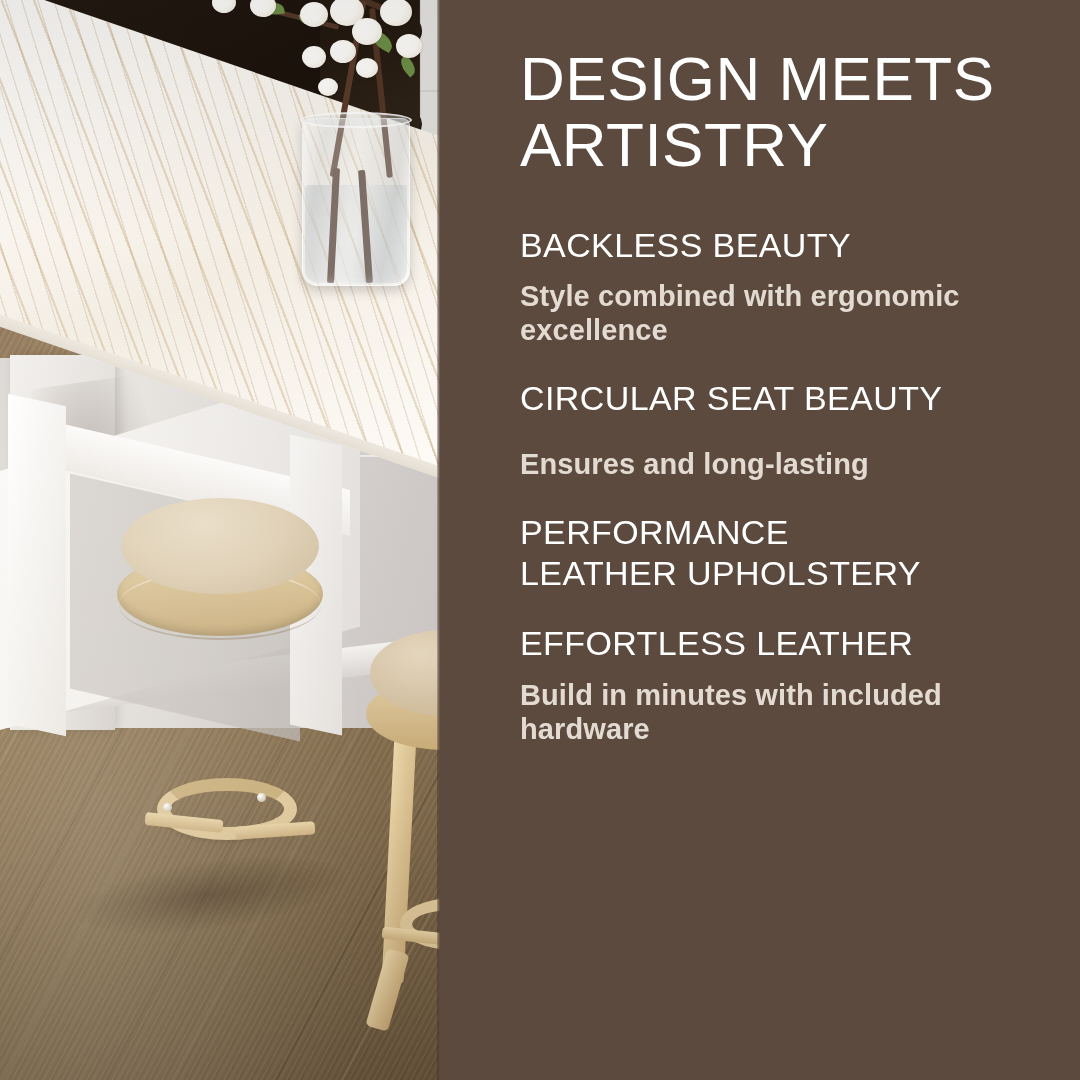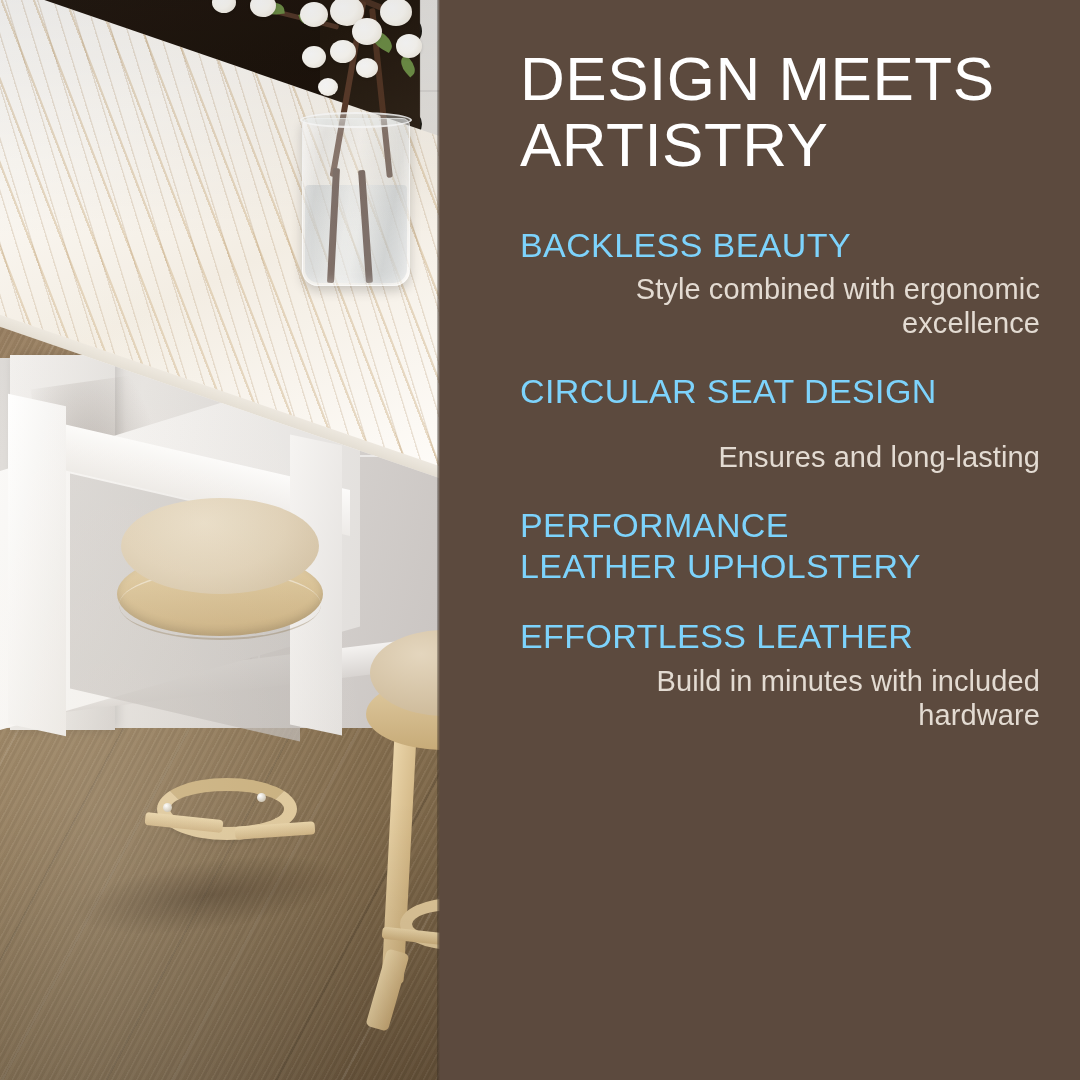--- a/index.html
+++ b/index.html
@@ -242,26 +242,26 @@
     padding:46px 40px 0 80px;
   }
   .title{
     color:#FFFFFF; font-weight:300; font-size:62px; line-height:1.07;
     letter-spacing:.5px; white-space:pre-line;
   }
   .features{ margin-top:46px; }
   .feature{ margin-bottom:30px; }
   .feature:last-child{ margin-bottom:0; }
   .f-title{
-    color:#7dd3fc; font-weight:300; font-size:34px; line-height:1.19;
+    color:#ffffff; font-weight:300; font-size:34px; line-height:1.19;
     letter-spacing:.4px; white-space:pre-line;
   }
   .f-desc{
-    color:#E3DBD2; font-weight:400; font-size:29px; line-height:1.17;
-    letter-spacing:.1px; margin-top:8px; white-space:pre-line;text-align:right;
+    color:#E3DBD2; font-weight:700; font-size:29px; line-height:1.17;
+    letter-spacing:.1px; margin-top:15px; white-space:pre-line;
   }
 </style>
 </head>
 <body>
 
 <div class="poster">
 
   <div class="photo">
     <div class="floor"></div>
     <div class="backwall"></div>
@@ -350,21 +350,21 @@
 
     <div class="features">
 
       <div class="feature">
         <div class="f-title">BACKLESS BEAUTY</div>
         <div class="f-desc">Style combined with ergonomic
 excellence</div>
       </div>
 
       <div class="feature">
-        <div class="f-title">CIRCULAR SEAT DESIGN</div>
+        <div class="f-title">CIRCULAR SEAT BEAUTY</div>
       </div>
 
       <div class="feature">
         <div class="f-desc">Ensures and long-lasting</div>
       </div>
 
       <div class="feature">
         <div class="f-title">PERFORMANCE
 LEATHER UPHOLSTERY</div>
       </div>

